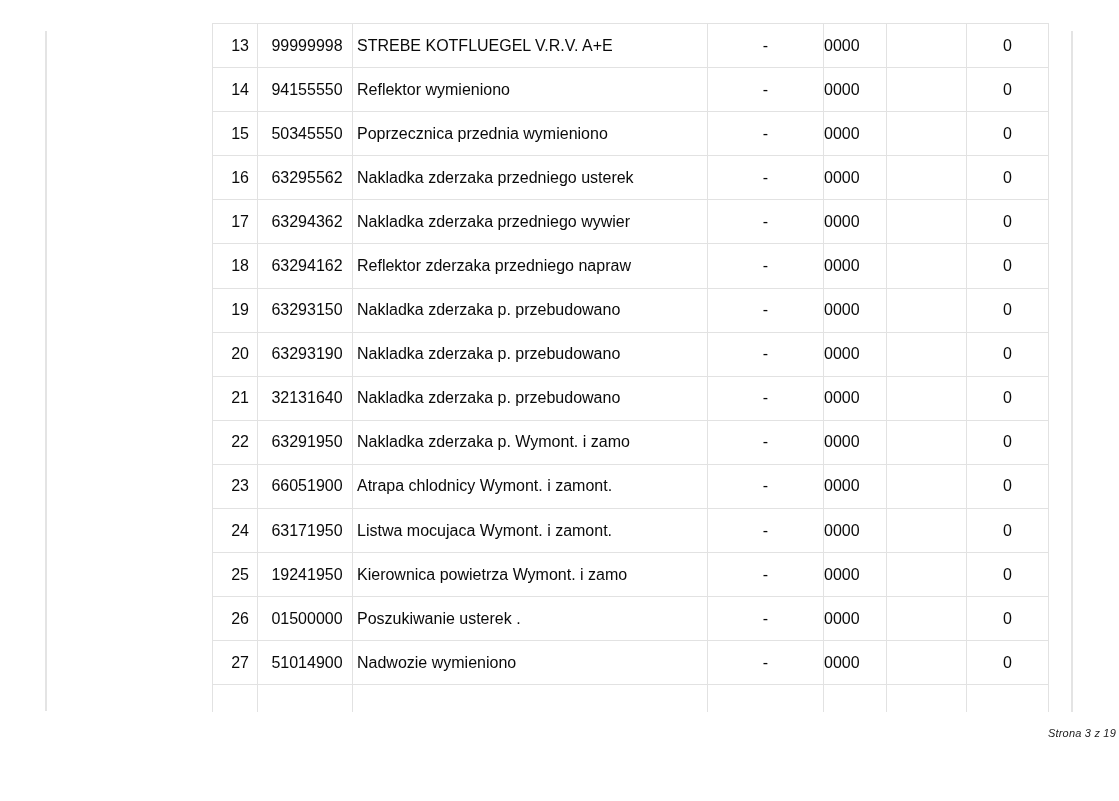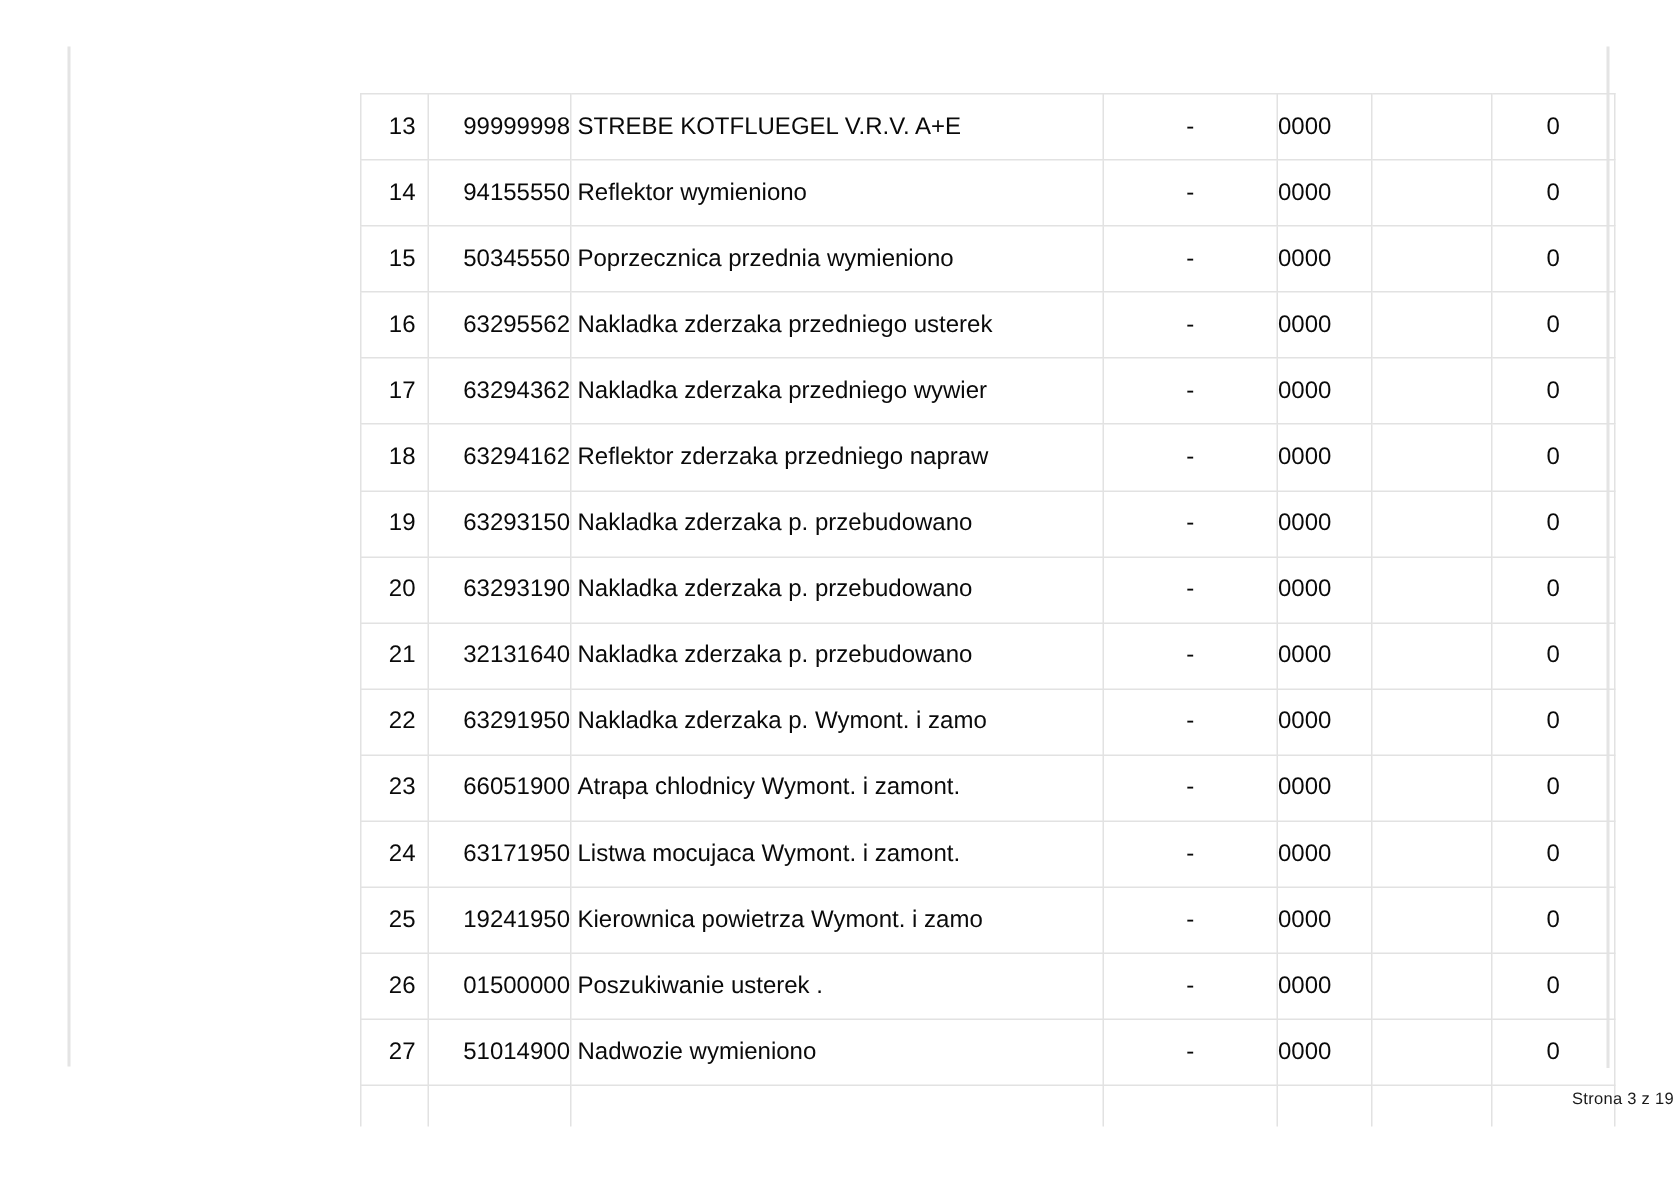--- a/index.html
+++ b/index.html
@@ -22,56 +22,56 @@
     position: absolute;
     width: 2px;
     background: var(--frame);
   }
   .vline-left  { left: 45px;  top: 31px; height: 680px; }
   .vline-right { left: 1071px; top: 31px; height: 681px; }
 
   
   .table-clip {
     position: absolute;
-    left: 240px;
+    left: 212px;
     top: 23px;
     width: 840px;
     height: 689px;
     overflow: hidden;
-    margin-top: 39px;
   }
   table.worklist {
     border-collapse: collapse;
     table-layout: fixed;
     width: 836px;
     font-size: 16px;
     color: var(--text);
   }
   table.worklist td {
     border: 1.5px solid var(--border);
     height: 44.1px;
     vertical-align: middle;
     overflow: hidden;
     white-space: nowrap;
   }
   .c-no     { width: 45px;  text-align: right;  padding-right: 8px; }
-  .c-code   { width: 95px;  text-align: right;   padding-left: 4px; }
+  .c-code   { width: 95px;  text-align: center;   padding-left: 4px; }
   .c-desc   { width: 355px; text-align: left;   padding-left: 4px; }
   .c-dash   { width: 116px; text-align: center; }
   .c-zeros  { width: 63px;  text-align: left; }
   .c-blank  { width: 80px;  text-align: center; }
   .c-amount { width: 82px;  text-align: center; }
 
   .footer {
     position: absolute;
     top: 727px;
     right: 3px;
     font-size: 11px;
     letter-spacing: 0.2px;
     color: #1a1a1a;
+    font-style: italic;
   }
 </style>
 </head>
 <body>
 
 <div class="vline vline-left"></div>
 <div class="vline vline-right"></div>
 
 <div class="table-clip">
   <table class="worklist">

